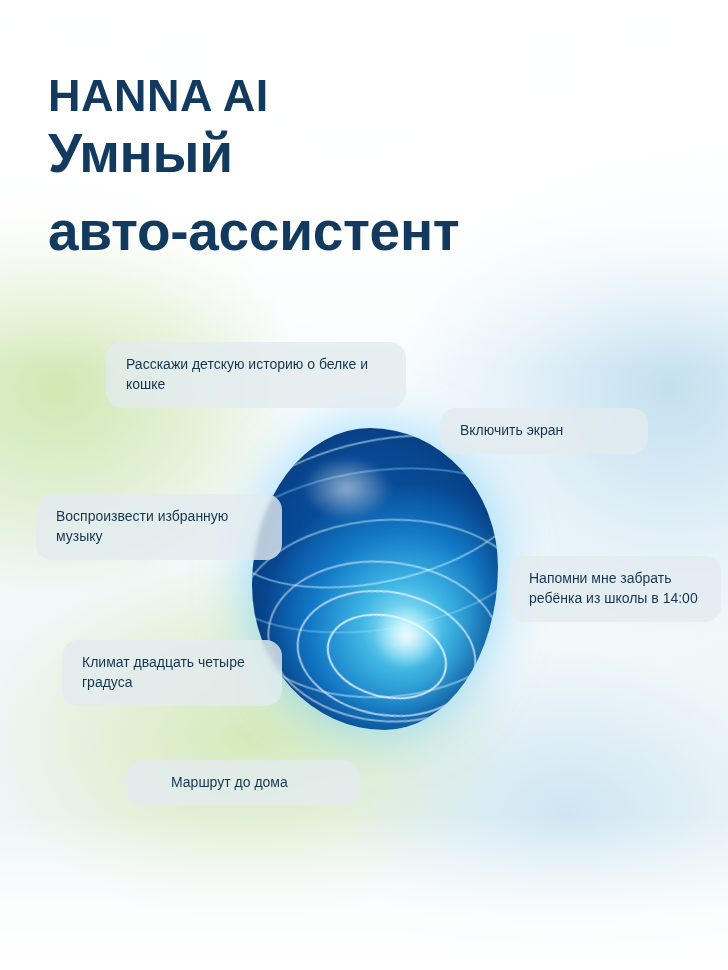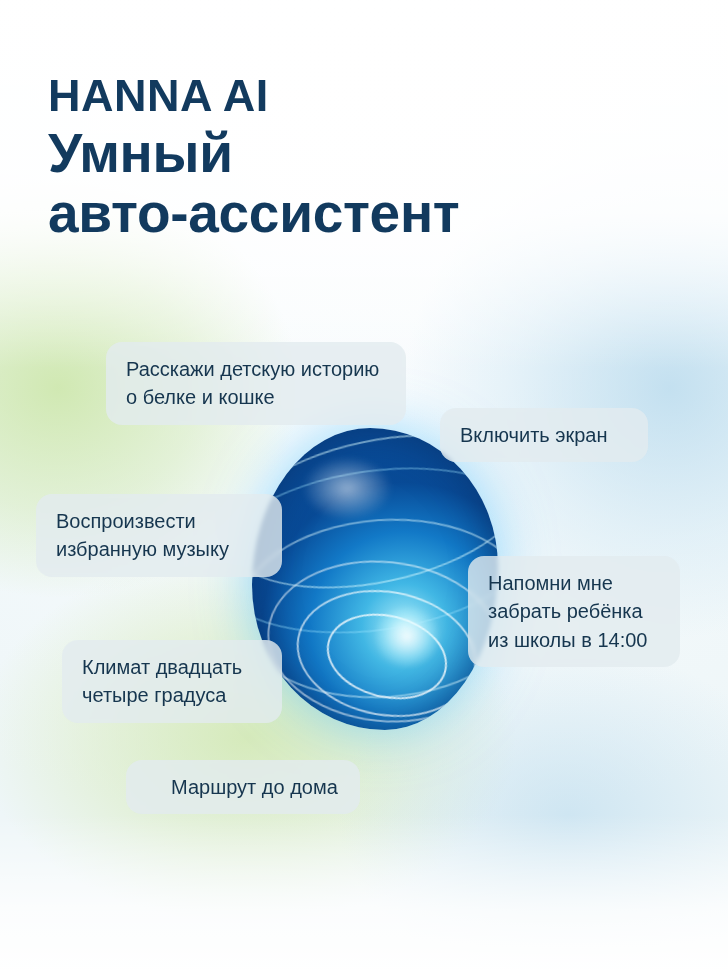--- a/index.html
+++ b/index.html
@@ -74,21 +74,21 @@
     letter-spacing: 0.5px;
     margin-bottom: 4px;
   }
   .heading .tagline-1,
   .heading .tagline-2 {
     display: block;
     font-size: 55px;
     font-weight: 700;
   }
   .heading .tagline-2 {
-    margin-top: 2px;
+    margin-top: 20px;
   }
 
   
   .orb-wrap {
     position: absolute;
     left: 252px;
     top: 428px;
     width: 246px;
     height: 302px;
   }
@@ -151,30 +151,30 @@
     background: radial-gradient(50% 50% at 50% 50%, rgba(255,255,255,0.85) 0%, rgba(190,245,255,0.35) 55%, rgba(190,245,255,0.0) 80%);
     filter: blur(2px);
   }
 
   
   .chip {
     position: absolute;
     border-radius: 16px;
     background: rgba(226,235,239,0.80);
     color: #16364f;
-    font-size: 20px;
+    font-size: 14px;
     line-height: 1.42;
     padding: 13px 20px;
     box-sizing: border-box;
     backdrop-filter: blur(2px);
   }
   .chip-story      { left: 106px; top: 342px;  width: 300px; }
   .chip-screen     { left: 440px; top: 408px;  width: 208px; }
   .chip-music      { left: 36px;  top: 494px;  width: 246px; }
-  .chip-remind     { left: 468px; top: 556px;  width: 212px; }
+  .chip-remind     { left: 509px; top: 556px;  width: 212px; }
   .chip-climate    { left: 62px;  top: 640px;  width: 220px; }
   .chip-route      { left: 126px; top: 760px;  width: 234px; text-align: left; padding-left: 45px; }
   .chip-places     { left: 428px; top: 736px;  width: 226px; }
 </style>
 </head>
 <body>
 
 <div class="poster">
 
   <div class="bg-layer bg-base"></div>

